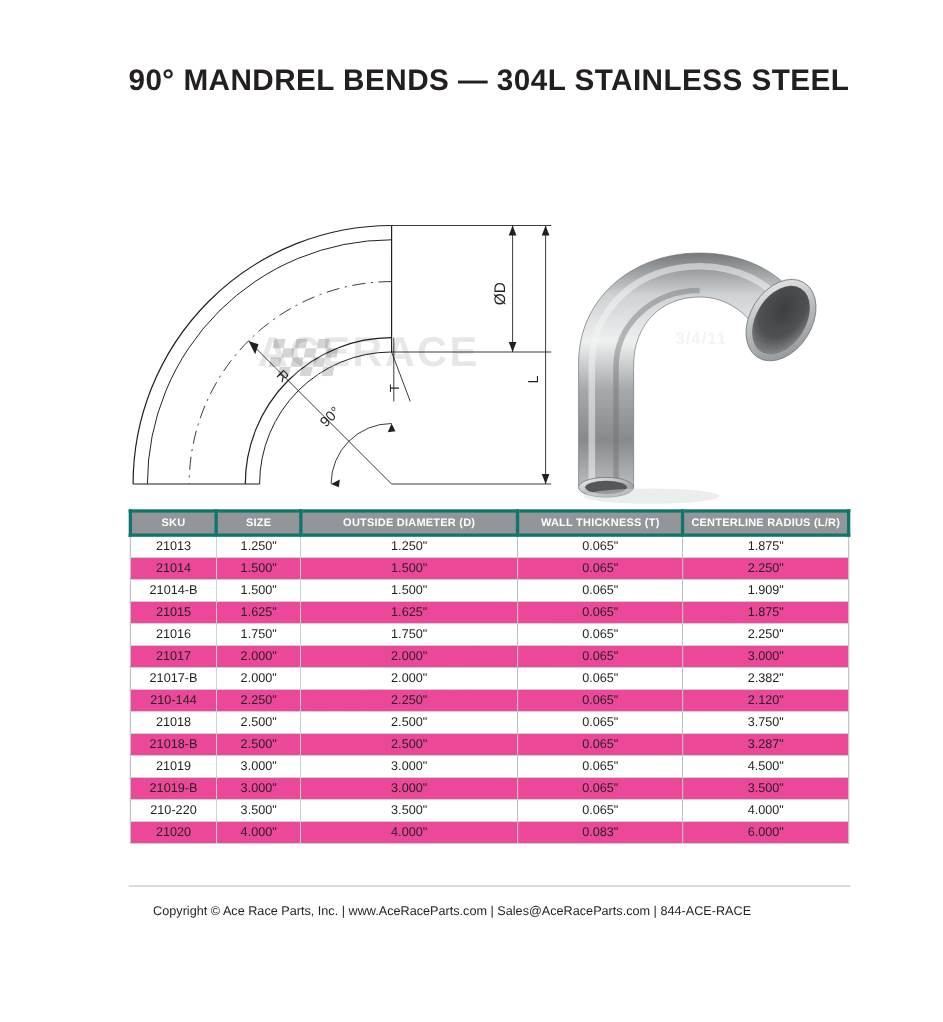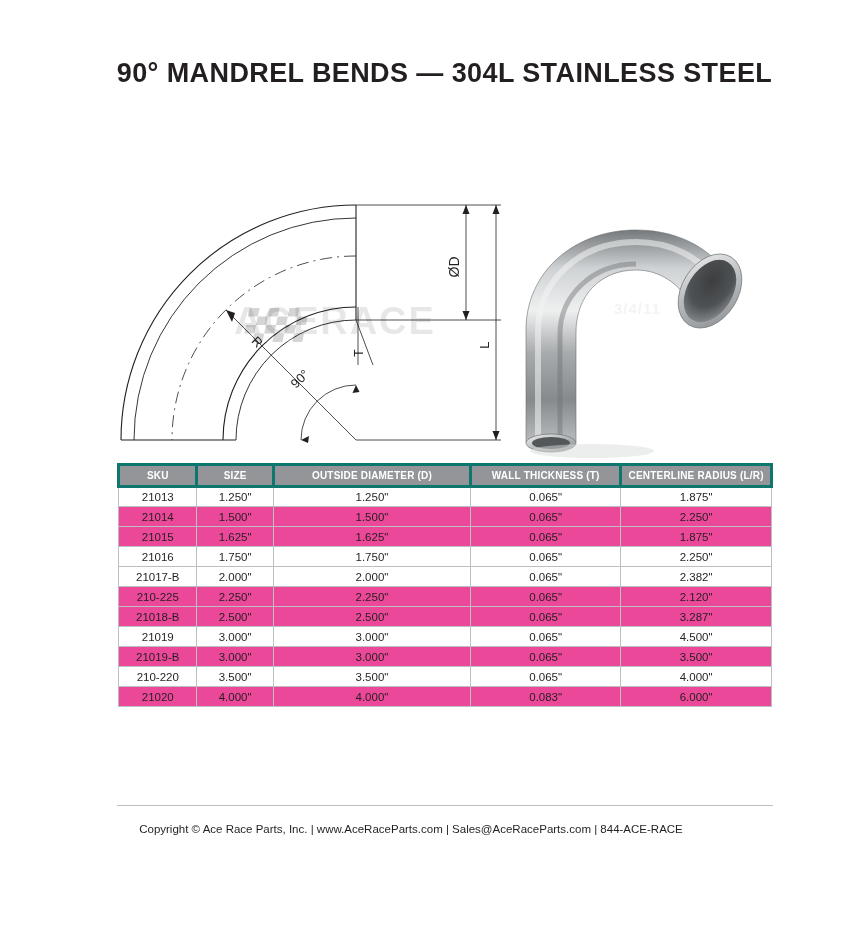--- a/index.html
+++ b/index.html
@@ -332,47 +332,68 @@
         <td>0.065"</td>
         <td>1.875"</td>
       </tr>
       <tr class="alt">
         <td>21014</td>
         <td>1.500"</td>
         <td>1.500"</td>
         <td>0.065"</td>
         <td>2.250"</td>
       </tr>
+      <tr>
+        <td>21014-B</td>
+        <td>1.500"</td>
+        <td>1.500"</td>
+        <td>0.065"</td>
+        <td>1.909"</td>
+      </tr>
       <tr class="alt">
         <td>21015</td>
         <td>1.625"</td>
         <td>1.625"</td>
         <td>0.065"</td>
         <td>1.875"</td>
       </tr>
       <tr>
         <td>21016</td>
         <td>1.750"</td>
         <td>1.750"</td>
         <td>0.065"</td>
         <td>2.250"</td>
       </tr>
+      <tr class="alt">
+        <td>21017</td>
+        <td>2.000"</td>
+        <td>2.000"</td>
+        <td>0.065"</td>
+        <td>3.000"</td>
+      </tr>
       <tr>
         <td>21017-B</td>
         <td>2.000"</td>
         <td>2.000"</td>
         <td>0.065"</td>
         <td>2.382"</td>
       </tr>
       <tr class="alt">
-        <td>210-225</td>
+        <td>210-144</td>
         <td>2.250"</td>
         <td>2.250"</td>
         <td>0.065"</td>
         <td>2.120"</td>
+      </tr>
+      <tr>
+        <td>21018</td>
+        <td>2.500"</td>
+        <td>2.500"</td>
+        <td>0.065"</td>
+        <td>3.750"</td>
       </tr>
       <tr class="alt">
         <td>21018-B</td>
         <td>2.500"</td>
         <td>2.500"</td>
         <td>0.065"</td>
         <td>3.287"</td>
       </tr>
       <tr>
         <td>21019</td>

